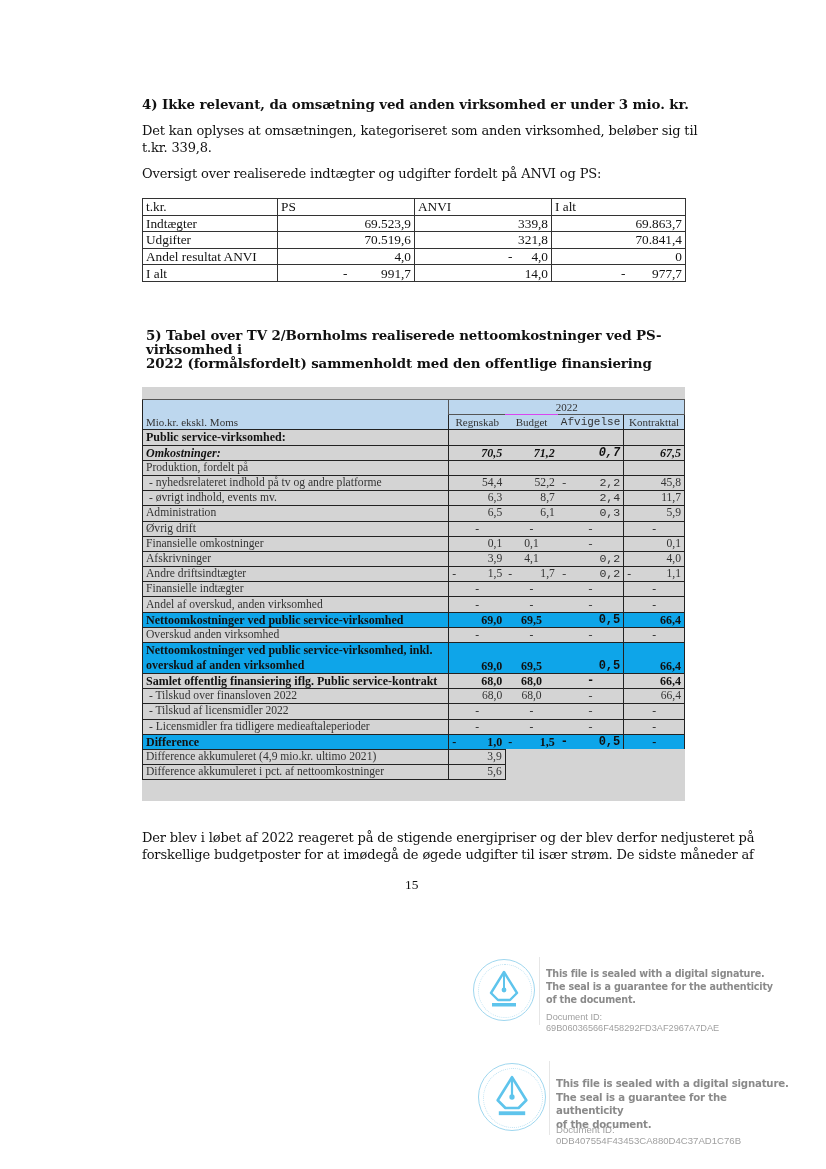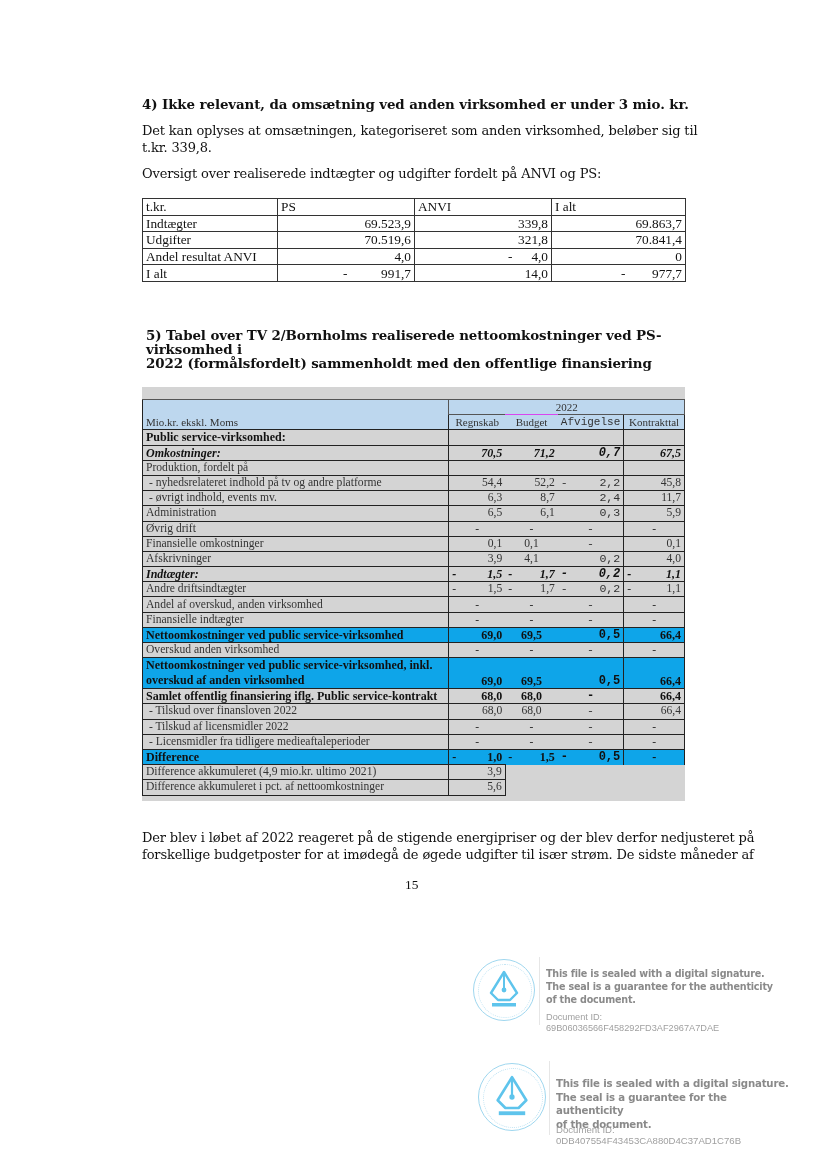--- a/index.html
+++ b/index.html
@@ -175,47 +175,40 @@
     <td class="num c3 dash" style="text-align:center">-</td>
     <td class="kt">0,1</td>
   </tr>
   <tr class="gray">
     <td class="lbl">Afskrivninger</td>
     <td class="num c1">3,9</td>
     <td class="num c2" style="text-align:center">4,1</td>
     <td class="num c3">0,2</td>
     <td class="kt">4,0</td>
   </tr>
-  <tr class="ital">
-    <td class="lbl">Indtægter:</td>
-    <td class="num c1"><span class="m">-</span><span>1,5</span></td>
-    <td class="num c2"><span class="m">-</span><span>1,7</span></td>
-    <td class="num c3"><span class="m">-</span><span>0,2</span></td>
-    <td class="kt"><span class="m">-</span><span>1,1</span></td>
-  </tr>
   <tr class="gray">
     <td class="lbl">Andre driftsindtægter</td>
     <td class="num c1"><span class="m">-</span><span>1,5</span></td>
     <td class="num c2"><span class="m">-</span><span>1,7</span></td>
     <td class="num c3"><span class="m">-</span><span>0,2</span></td>
     <td class="kt"><span class="m">-</span><span>1,1</span></td>
   </tr>
   <tr class="gray">
+    <td class="lbl">Finansielle indtægter</td>
+    <td class="num c1 dash" style="text-align:center">-</td>
+    <td class="num c2 dash" style="text-align:center">-</td>
+    <td class="num c3 dash" style="text-align:center">-</td>
+    <td class="kt dash" style="text-align:center">-</td>
+  </tr>
+  <tr class="gray">
     <td class="lbl">Andel af overskud, anden virksomhed</td>
     <td class="num c1" style="text-align:center">-</td>
     <td class="num c2" style="text-align:center">-</td>
     <td class="num c3" style="text-align:center">-</td>
     <td class="kt" style="text-align:center">-</td>
-  </tr>
-  <tr class="gray">
-    <td class="lbl">Finansielle indtægter</td>
-    <td class="num c1 dash" style="text-align:center">-</td>
-    <td class="num c2 dash" style="text-align:center">-</td>
-    <td class="num c3 dash" style="text-align:center">-</td>
-    <td class="kt dash" style="text-align:center">-</td>
   </tr>
   <tr class="bold blue">
     <td class="lbl">Nettoomkostninger ved public service-virksomhed</td>
     <td class="num c1">69,0</td>
     <td class="num c2" style="text-align:center">69,5</td>
     <td class="num c3">0,5</td>
     <td class="kt">66,4</td>
   </tr>
   <tr class="gray">
     <td class="lbl">Overskud anden virksomhed</td>

